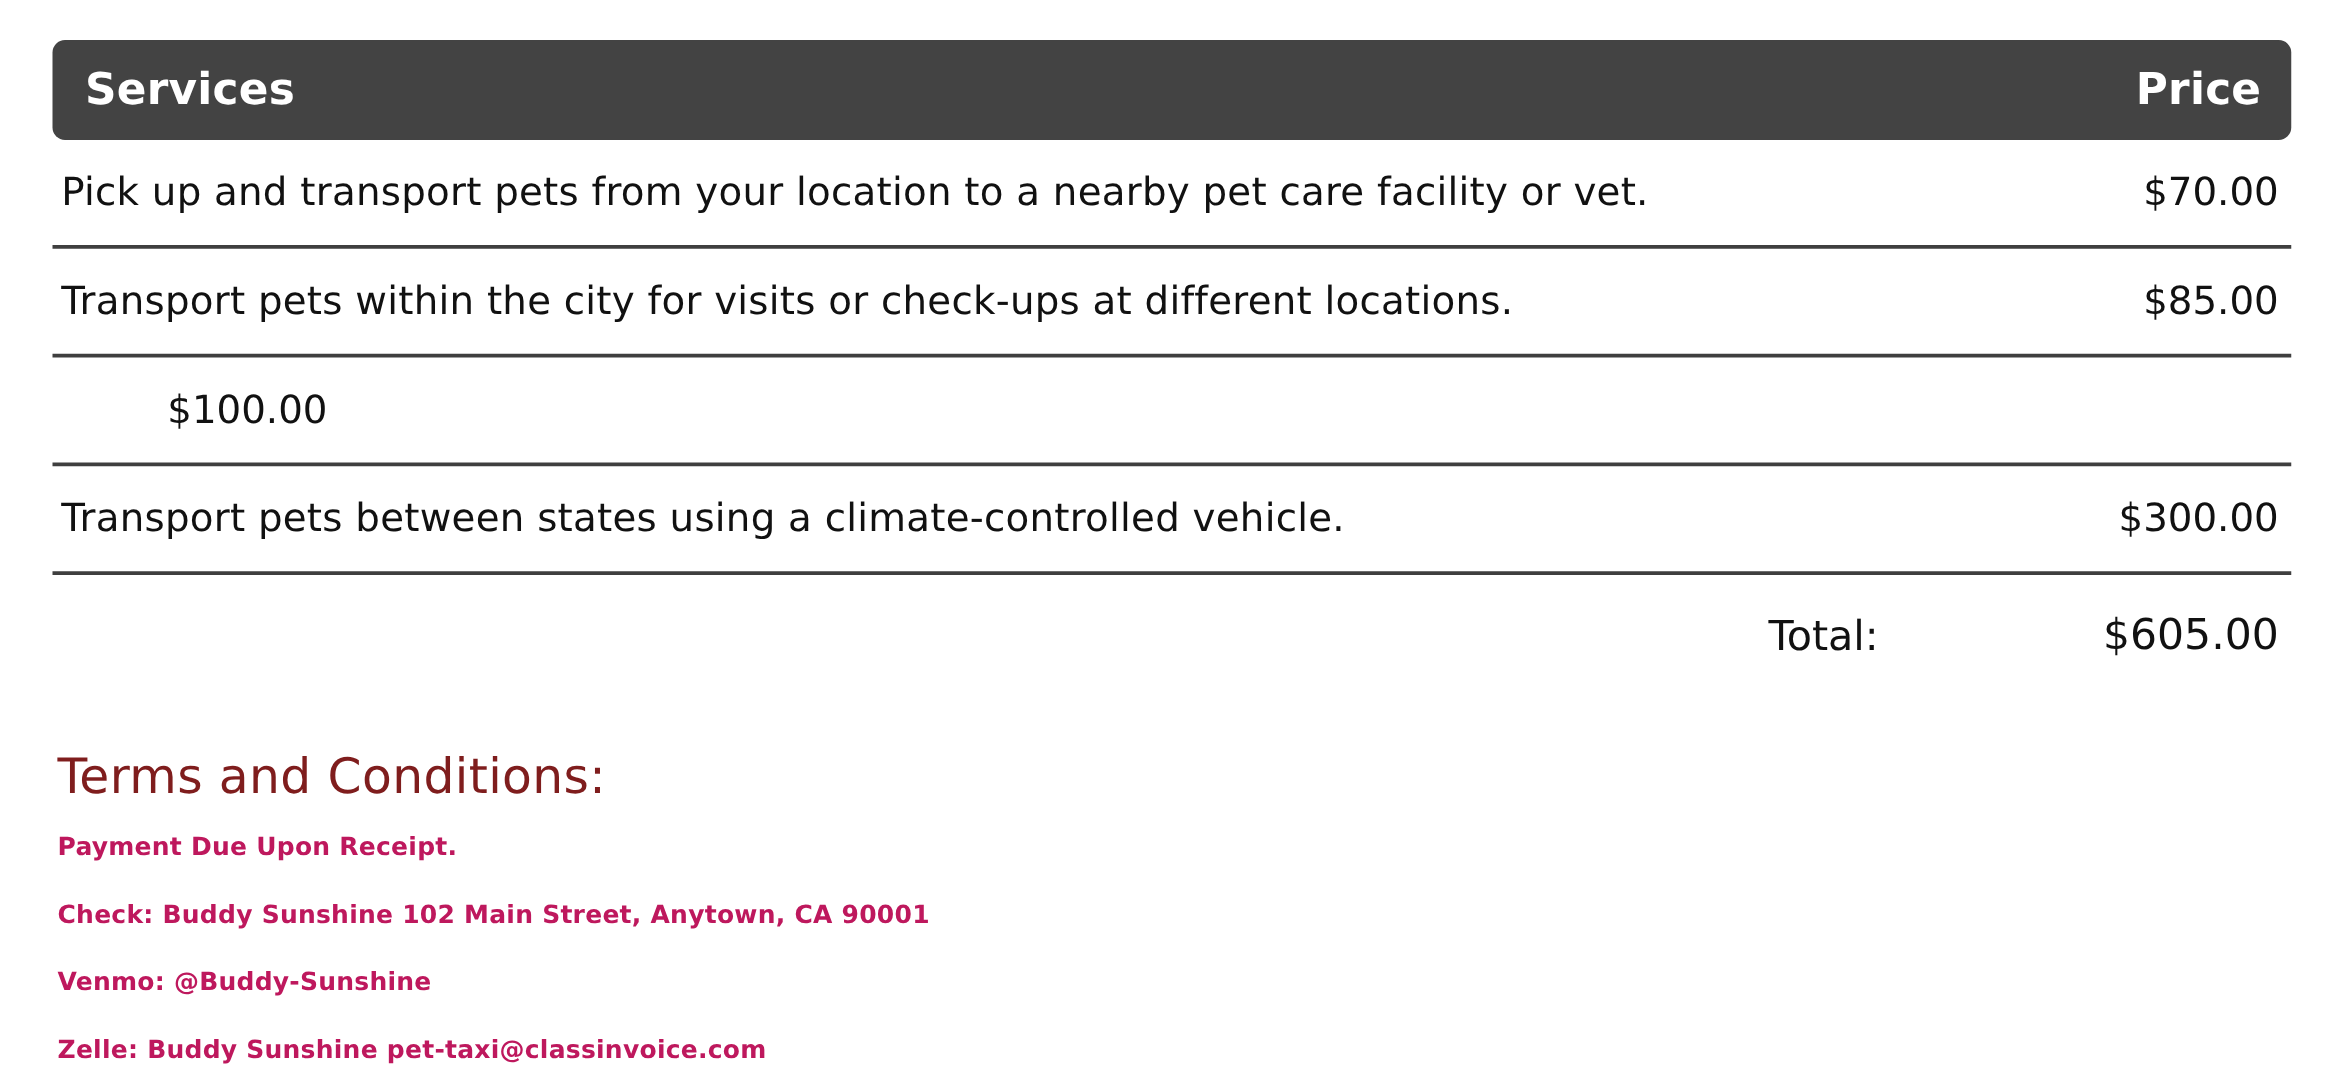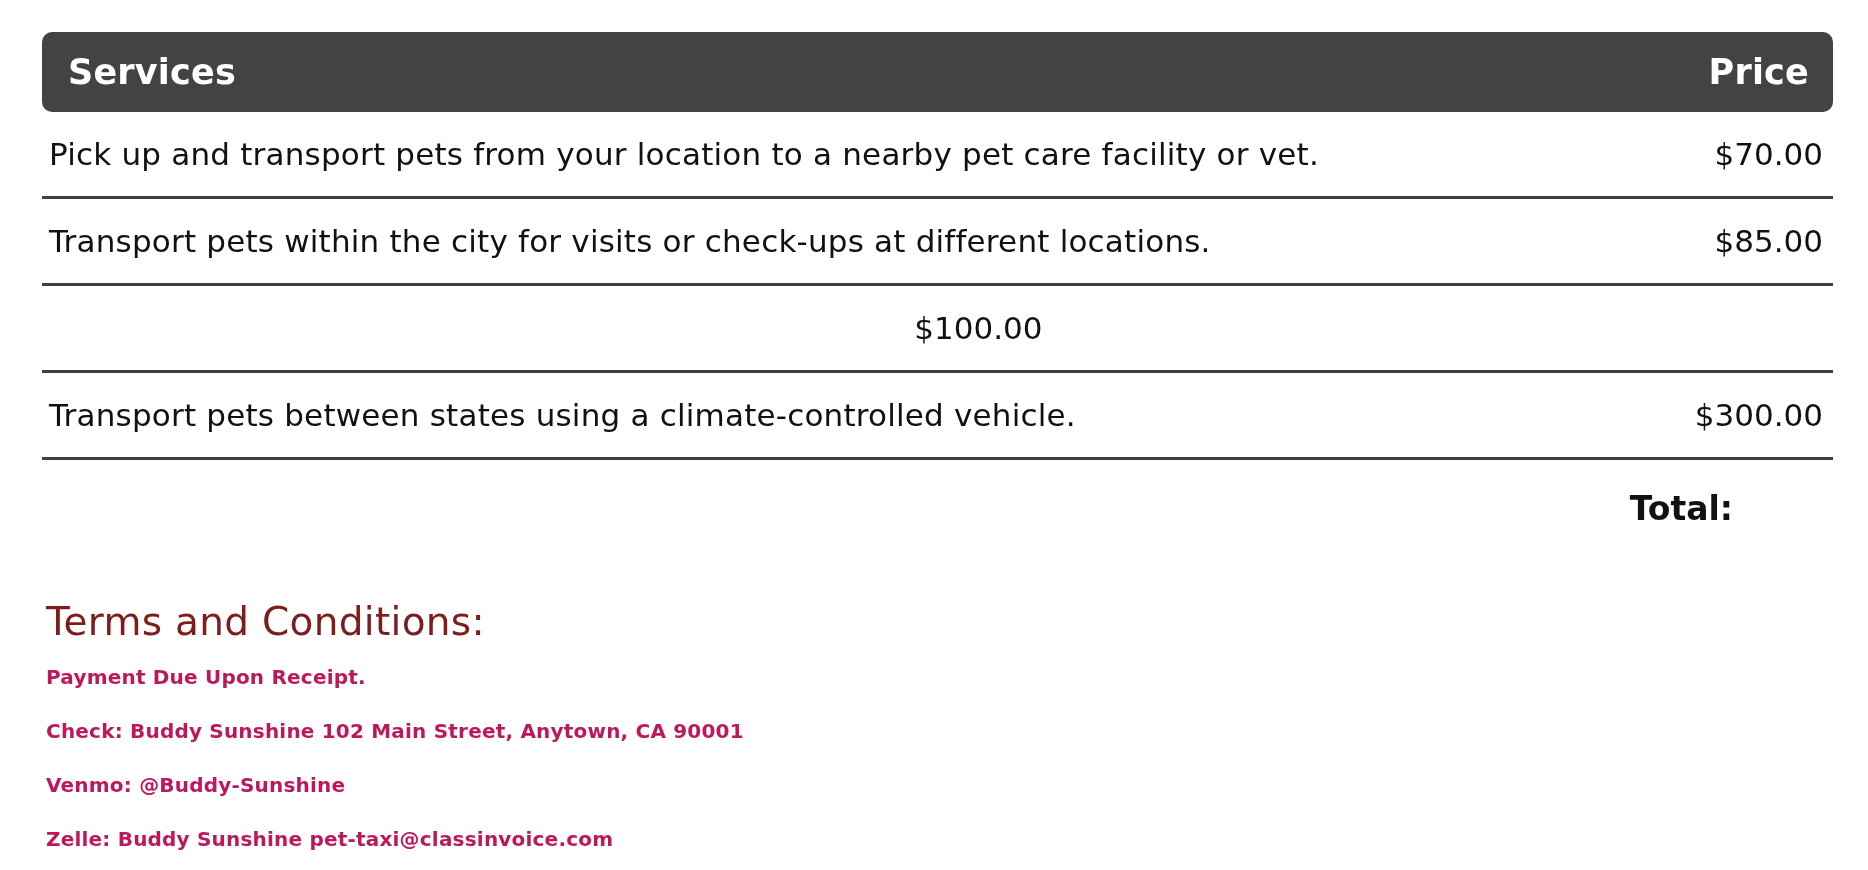--- a/index.html
+++ b/index.html
@@ -30,40 +30,39 @@
     font-size: 35px;
     font-weight: 700;
     letter-spacing: 0.2px;
   }
   .table-row {
     display: flex;
     align-items: center;
     height: 87px;
     border-bottom: 3px solid #3f3f3f;
     font-size: 31px;
-    justify-content: center;
   }
   .service-cell {
     flex: 1;
     padding-left: 7px;
     letter-spacing: 0.2px;
   }
   .price-cell {
     width: 230px;
     text-align: right;
     padding-right: 10px;
     white-space: nowrap;
   }
   .total-row {
     display: flex;
     align-items: center;
     justify-content: flex-end;
     height: 96px;
     font-size: 33px;
-    font-weight: 700;
+    font-weight: 400;
   }
   .total-label {
     padding-right: 100px;
   }
   .total-value {
     width: 230px;
     text-align: right;
     padding-right: 10px;
     font-size: 34px;
     white-space: nowrap;
@@ -113,20 +112,21 @@
       <div class="price-cell">$100.00</div>
     </div>
 
     <div class="table-row">
       <div class="service-cell">Transport pets between states using a climate-controlled vehicle.</div>
       <div class="price-cell">$300.00</div>
     </div>
 
     <div class="total-row">
       <span class="total-label">Total:</span>
+      <span class="total-value">$605.00</span>
     </div>
 
   </div>
 
   <div class="terms">
     <div class="terms-heading">Terms and Conditions:</div>
     <div class="terms-line">Payment Due Upon Receipt.</div>
     <div class="terms-line">Check: Buddy Sunshine 102 Main Street, Anytown, CA 90001</div>
     <div class="terms-line">Venmo: @Buddy-Sunshine</div>
     <div class="terms-line">Zelle: Buddy Sunshine pet-taxi@classinvoice.com</div>

